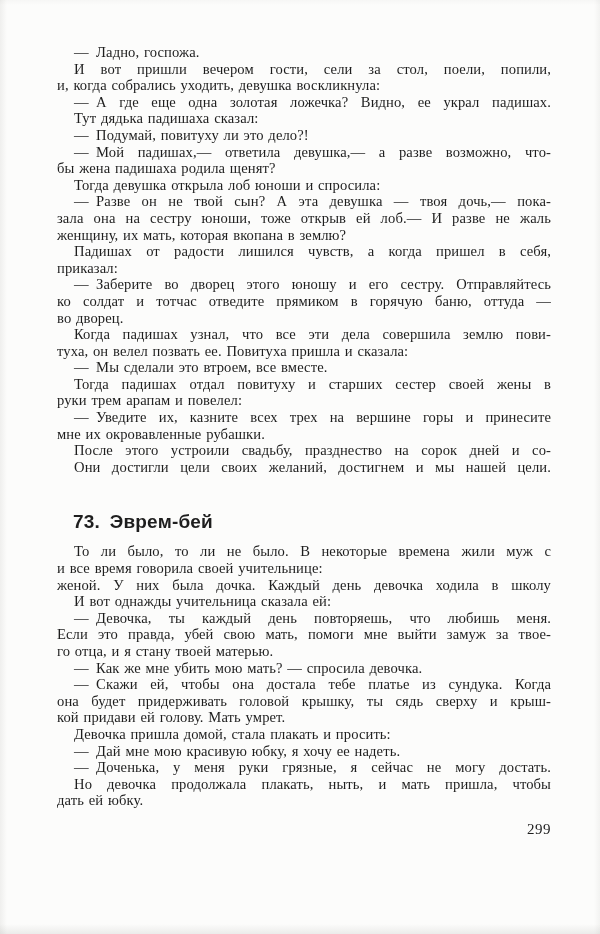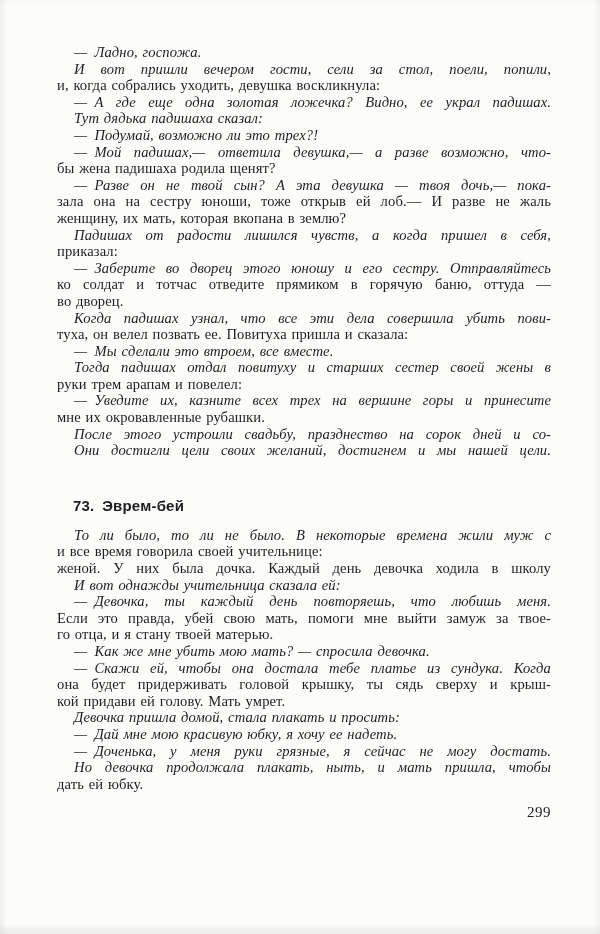--- a/index.html
+++ b/index.html
@@ -18,25 +18,25 @@
       linear-gradient(to left,   rgba(70,68,60,.05), rgba(70,68,60,0) 6px),
       linear-gradient(to bottom, rgba(70,68,60,.03), rgba(70,68,60,0) 5px),
       var(--paper);
   }
   .text-block {
     position:absolute; left:57px; top:44px; width:494px;
     font-size:14.6px; line-height:16.6px;
     letter-spacing:.1px; word-spacing:1px;
   }
   .line { min-height:16.6px; }
-  .line.indent { text-indent:17px;font-style:italic; }
+  .line.indent { text-indent:17px; }
   .line.just { text-align:justify; text-align-last:justify; }
   .heading {
     font-family:"Liberation Sans","DejaVu Sans",sans-serif;
-    font-weight:700; font-size:15px; line-height:20px;
+    font-weight:700; font-size:19px; line-height:20px;
     letter-spacing:.2px;
     margin:37px 0 11px 16px;
   }
   .page-number {
     margin-top:12px;
     text-align:right;
     font-weight:400;
     font-size:15px;
     letter-spacing:.5px;
   }
@@ -46,32 +46,33 @@
 
 <main class="page">
   <div class="text-block">
     <div>
         <div>
           <div class="line indent">— Ладно, госпожа.</div>
           <div class="line indent just">И вот пришли вечером гости, сели за стол, поели, попили,</div>
           <div class="line">и, когда собрались уходить, девушка воскликнула:</div>
           <div class="line indent just">— А где еще одна золотая ложечка? Видно, ее украл падишах.</div>
           <div class="line indent">Тут дядька падишаха сказал:</div>
-          <div class="line indent">— Подумай, возможно ли это трех?!</div>
+          <div class="line indent">— Подумай, повитуху ли это дело?!</div>
           <div class="line indent just">— Мой падишах,— ответила девушка,— а разве возможно, что-</div>
           <div class="line">бы жена падишаха родила щенят?</div>
+          <div class="line indent">Тогда девушка открыла лоб юноши и спросила:</div>
           <div class="line indent just">— Разве он не твой сын? А эта девушка — твоя дочь,— пока-</div>
           <div class="line just">зала она на сестру юноши, тоже открыв ей лоб.— И разве не жаль</div>
           <div class="line">женщину, их мать, которая вкопана в землю?</div>
           <div class="line indent just">Падишах от радости лишился чувств, а когда пришел в себя,</div>
           <div class="line">приказал:</div>
           <div class="line indent just">— Заберите во дворец этого юношу и его сестру. Отправляйтесь</div>
           <div class="line just">ко солдат и тотчас отведите прямиком в горячую баню, оттуда —</div>
           <div class="line">во дворец.</div>
-          <div class="line indent just">Когда падишах узнал, что все эти дела совершила убить пови-</div>
+          <div class="line indent just">Когда падишах узнал, что все эти дела совершила землю пови-</div>
           <div class="line">туха, он велел позвать ее. Повитуха пришла и сказала:</div>
           <div class="line indent">— Мы сделали это втроем, все вместе.</div>
           <div class="line indent just">Тогда падишах отдал повитуху и старших сестер своей жены в</div>
           <div class="line">руки трем арапам и повелел:</div>
           <div class="line indent just">— Уведите их, казните всех трех на вершине горы и принесите</div>
           <div class="line">мне их окровавленные рубашки.</div>
           <div class="line indent just">После этого устроили свадьбу, празднество на сорок дней и со-</div>
           <div class="line indent just">Они достигли цели своих желаний, достигнем и мы нашей цели.</div>
         </div>
         <div class="heading">73. Эврем-бей</div>

